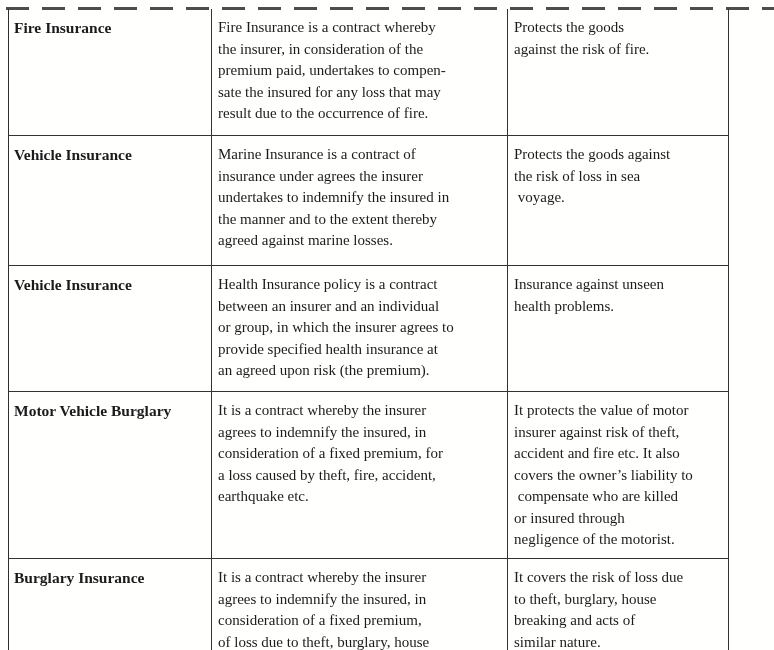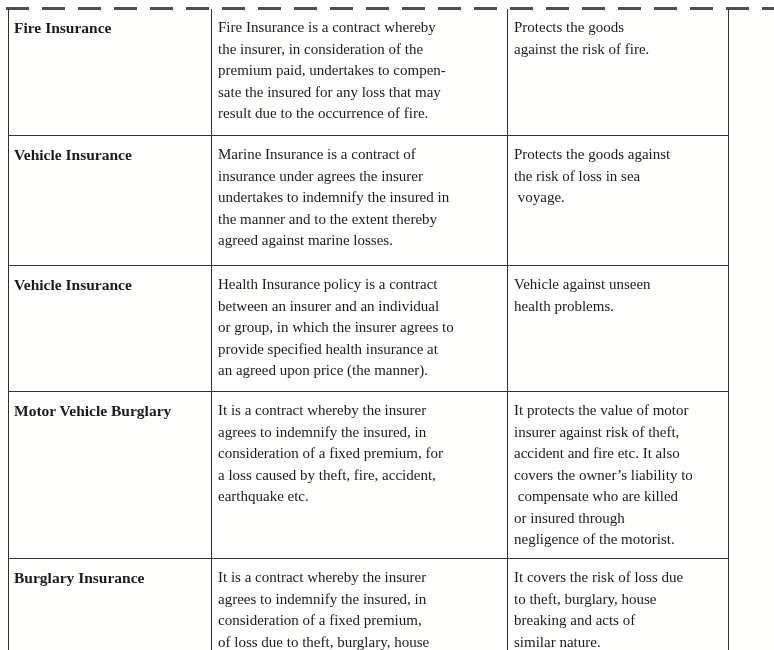--- a/index.html
+++ b/index.html
@@ -95,22 +95,22 @@
         <td>Protects the goods against
 the risk of loss in sea
  voyage.</td>
       </tr>
       <tr class="r3">
         <td>Vehicle Insurance</td>
         <td>Health Insurance policy is a contract
 between an insurer and an individual
 or group, in which the insurer agrees to
 provide specified health insurance at
-an agreed upon price (the manner).</td>
-        <td>Vehicle against unseen
+an agreed upon risk (the premium).</td>
+        <td>Insurance against unseen
 health problems.</td>
       </tr>
       <tr class="r4">
         <td>Motor Vehicle Burglary</td>
         <td>It is a contract whereby the insurer
 agrees to indemnify the insured, in
 consideration of a fixed premium, for
 a loss caused by theft, fire, accident,
 earthquake etc.</td>
         <td>It protects the value of motor

